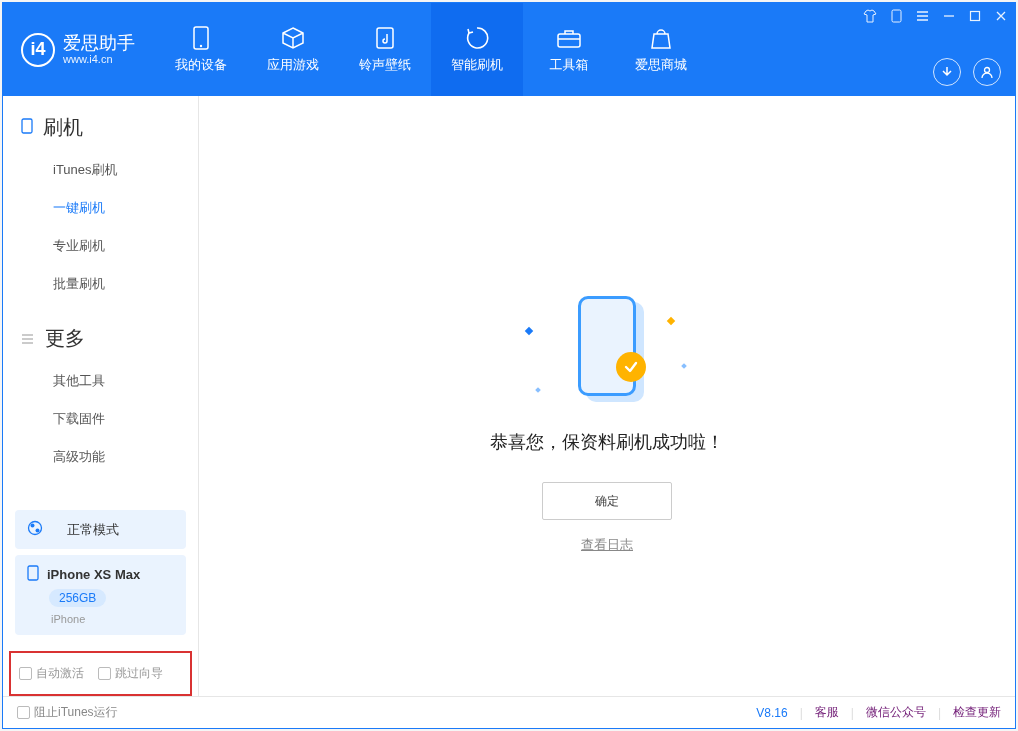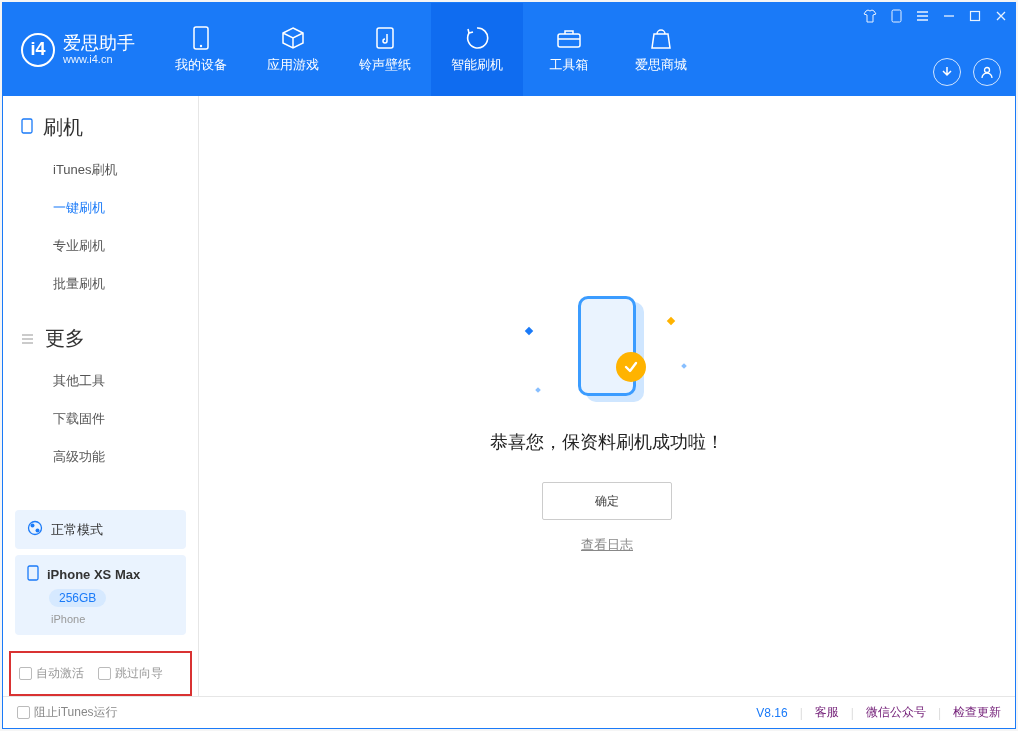--- a/index.html
+++ b/index.html
@@ -27,21 +27,21 @@
     
     .body-area { flex: 1; display: flex; min-height: 0; }
     
     .sidebar { width: 196px; border-right: 1px solid #e6e6e6; display: flex; flex-direction: column; background: #fff; }
     .s-section { padding: 18px 0 4px 0; }
     .s-header { display: flex; align-items: center; gap: 10px; padding: 0 18px 10px; font-size: 20px; color: #333; }
     .s-item { padding: 10px 0 10px 50px; font-size: 13px; color: #555; cursor: pointer; }
     .s-item.selected { color: #1a7af8; }
     
     .device-block { margin: 6px 12px; border-radius: 4px; }
-    .device-mode { background: #eaf3fe; padding: 10px 12px; border-radius: 4px; display: flex; align-items: center; gap: 8px; font-size: 13px; color: #333; margin-bottom: 6px;}
+    .device-mode { background: #eaf3fe; padding: 10px 12px; border-radius: 4px; display: flex; align-items: center; gap: 24px; font-size: 13px; color: #333; margin-bottom: 6px;}
     .device-info { background: #eaf3fe; padding: 10px 12px; border-radius: 4px; }
     .device-name { display: flex; align-items: center; gap: 8px; font-size: 13px; font-weight: bold; color: #333; line-height: 1; }
     .device-cap { display: inline-block; margin-top: 6px; padding: 2px 10px; border-radius: 10px; background: #d6e9ff; color: #1a7af8; font-size: 12px; margin-left: 22px; }
     .device-type { font-size: 11px; color: #999; margin: 6px 0 0 24px; }
     
     .sidebar-bottom-checks { border: 2px solid #d93232; margin: 10px 6px 0 6px; padding: 12px 8px; display: flex; gap: 14px; align-items: center; }
     .chk { display: flex; align-items: center; gap: 4px; font-size: 12px; color: #999; cursor: pointer; }
     .chk .box { width: 13px; height: 13px; border: 1px solid #bbb; border-radius: 2px; }
     
     .main { flex: 1; position: relative; background: #fff; display: flex; flex-direction: column; align-items: center; justify-content: flex-start; padding-top: 200px; }

